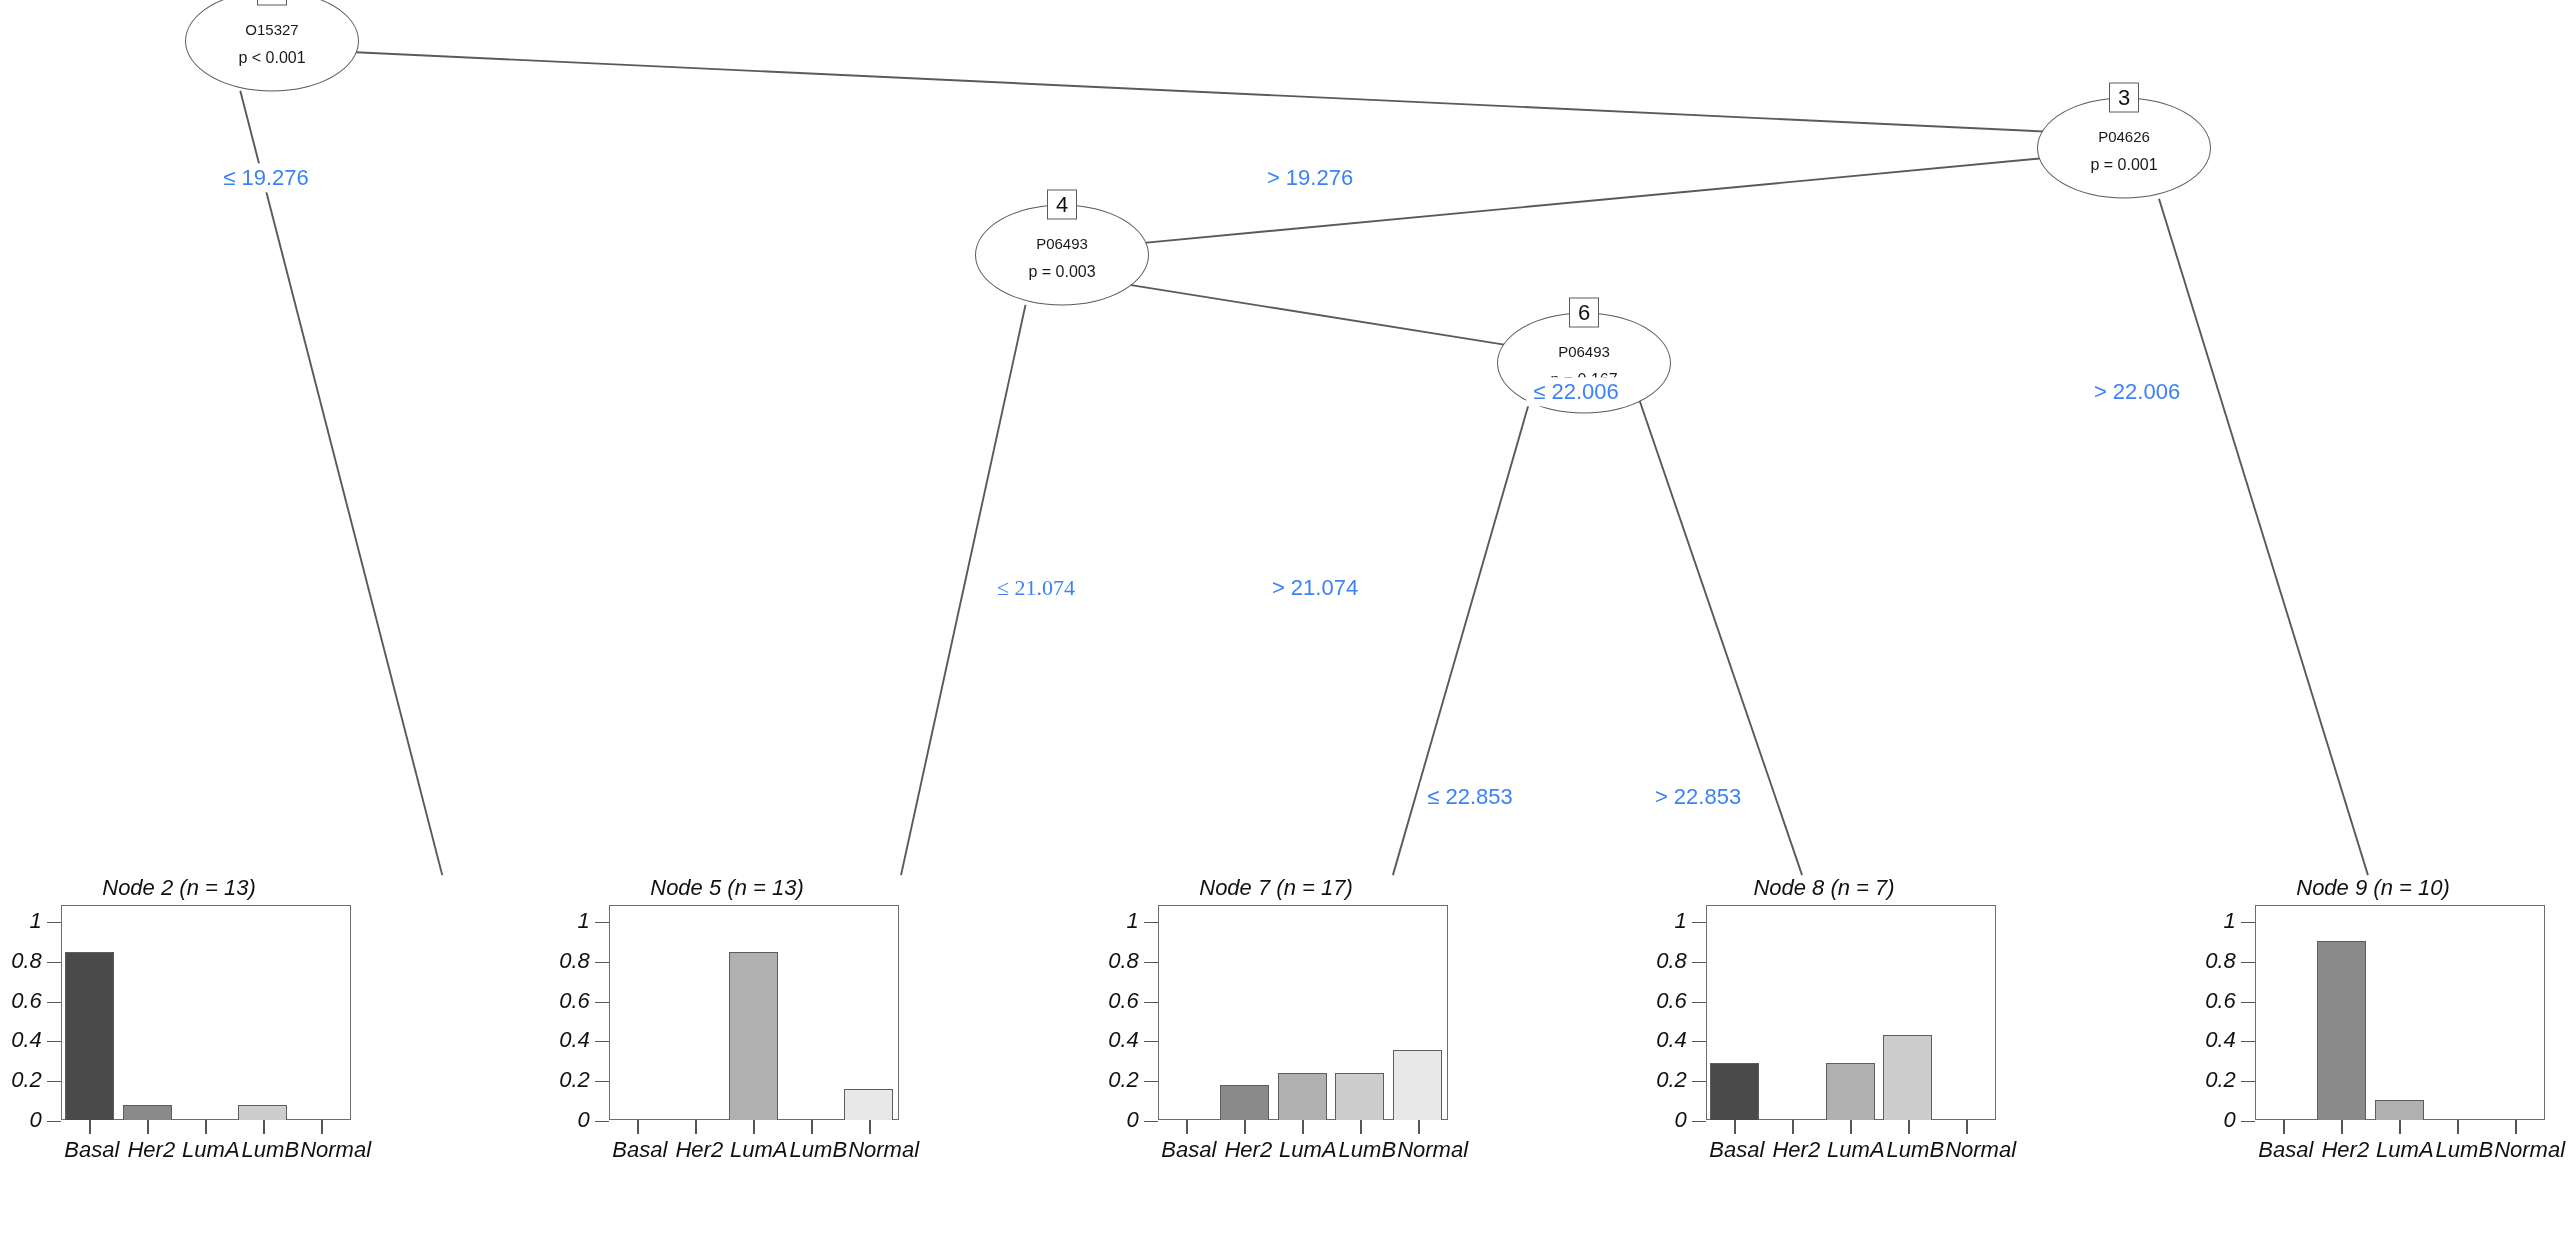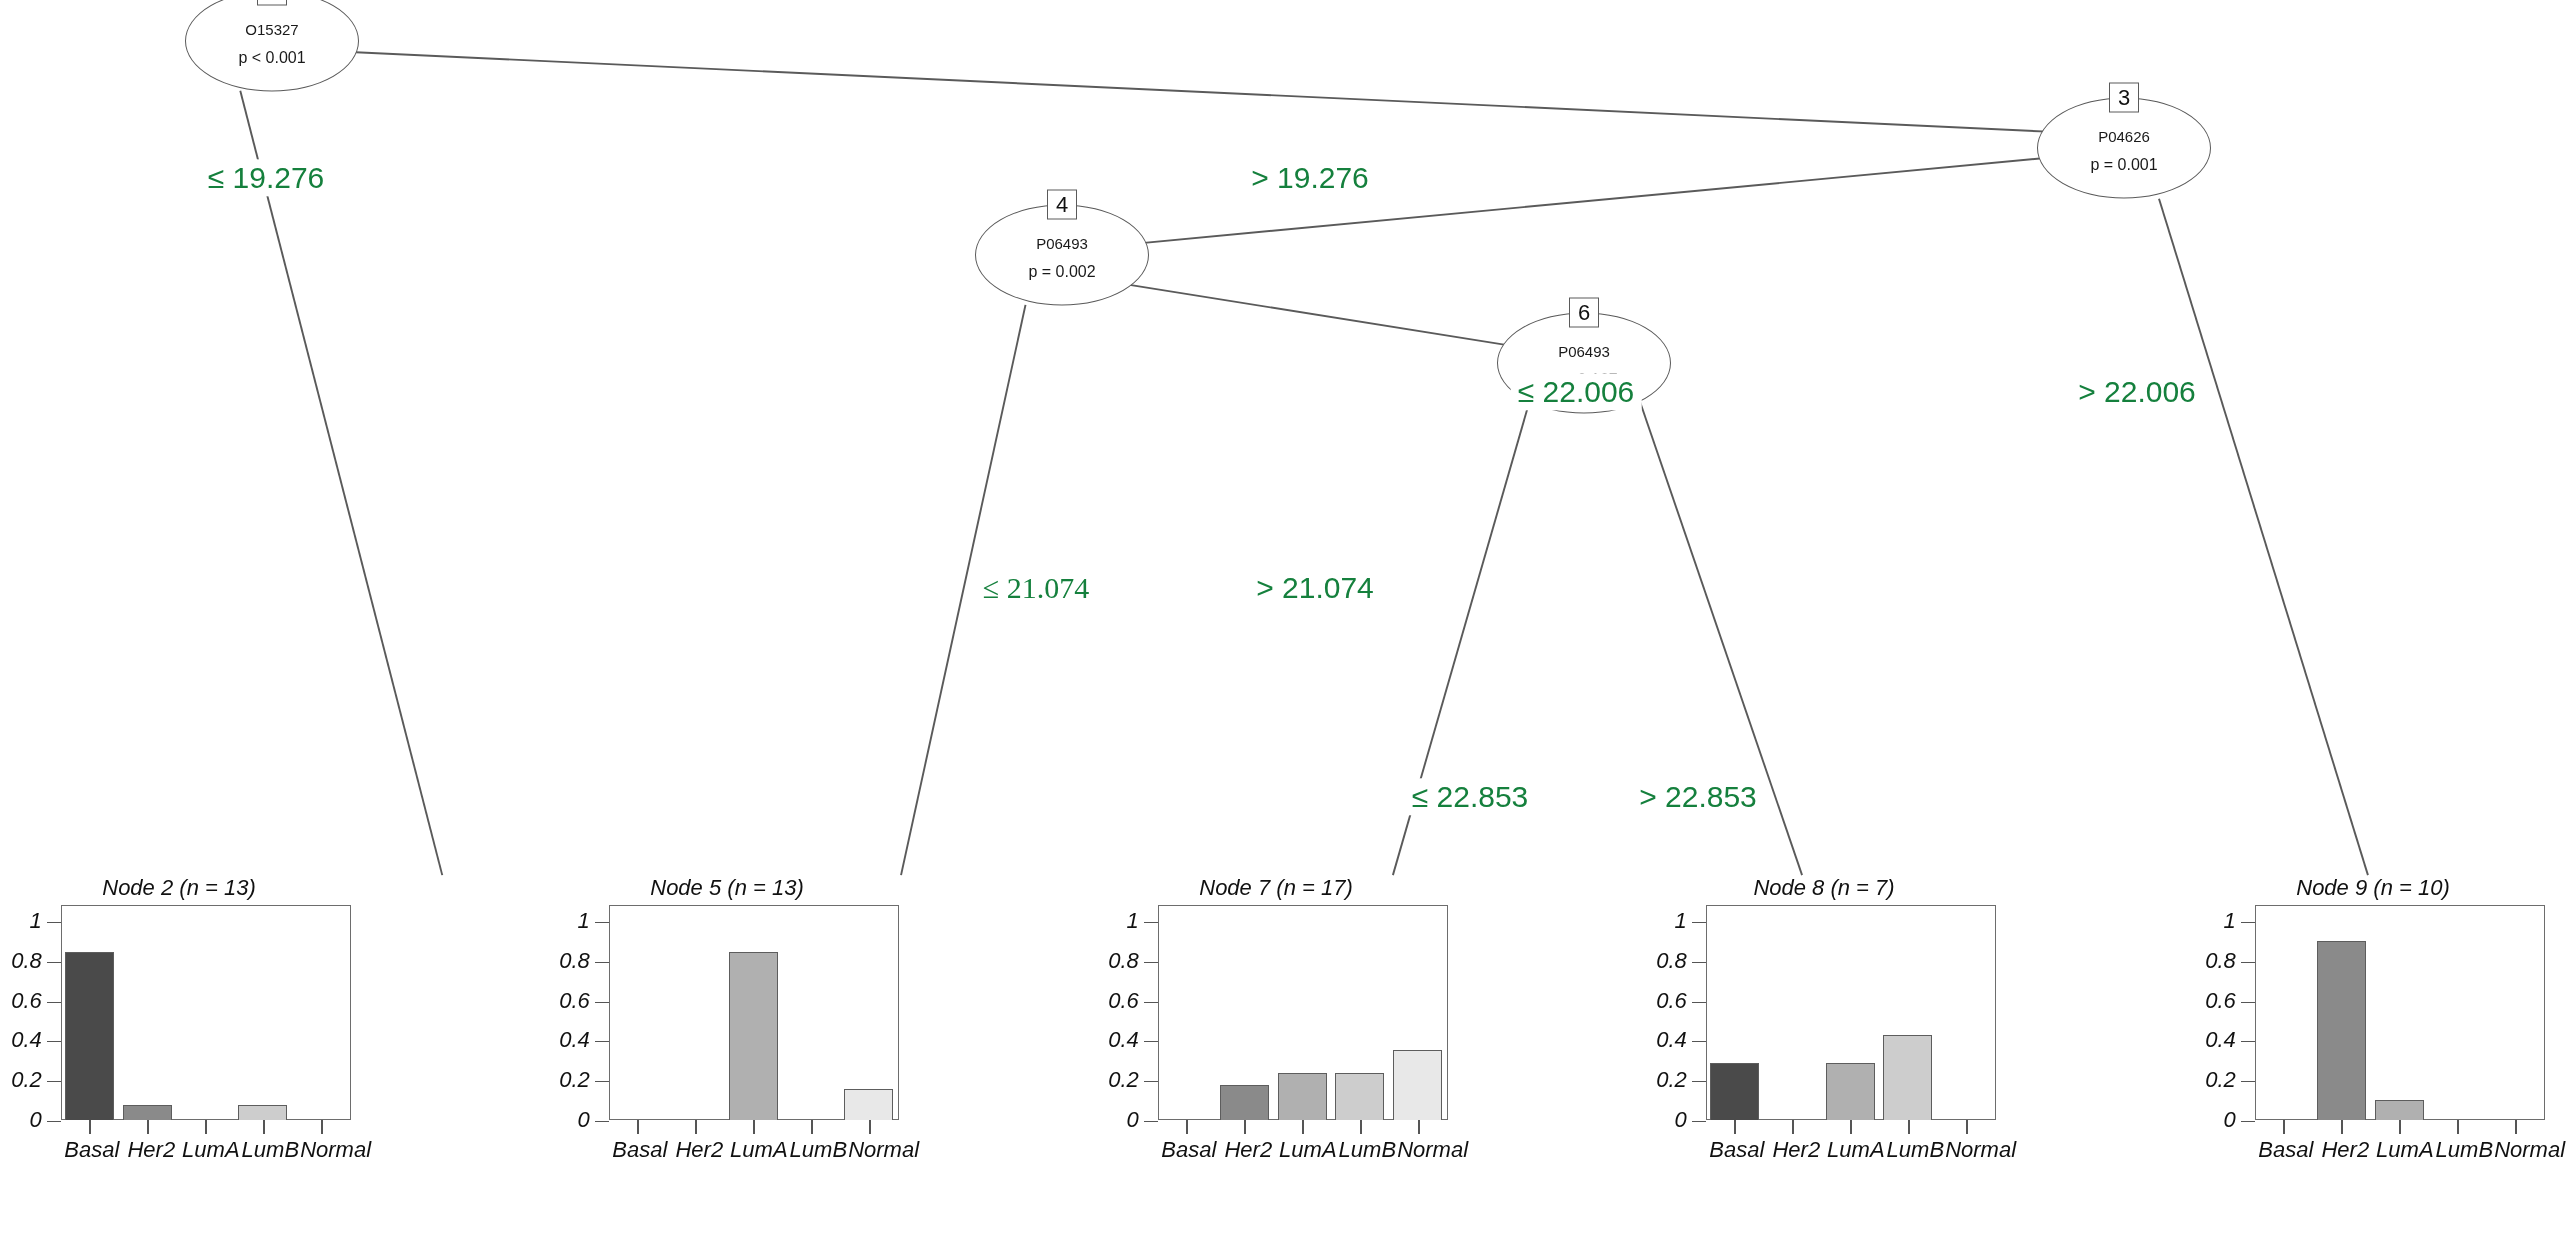--- a/index.html
+++ b/index.html
@@ -81,23 +81,23 @@
     line-height: 28px;
     white-space: nowrap;
   }
 
   
   .edge-label {
     position: absolute;
     transform: translate(-50%, -50%);
     background: #ffffff;
     padding: 1.7px 7px;
-    font-size: 30px;
+    font-size: 22px;
     white-space: nowrap;
-    color: #15803d;
+    color: #3b82f6;
   }
 
   
   .terminal {
     position: absolute;
     width: 344px;
     font-style: italic;
   }
   .terminal .term-title {
     text-align: center;
@@ -244,21 +244,21 @@
         <div class="node-body">
           <div class="node-var">P04626</div>
           <div class="node-p">p = 0.001</div>
         </div>
       </div>
       <div class="inner-node" style="left: 1062px; top: 255px;">
         <div class="ellipse"></div>
         <div class="node-id">4</div>
         <div class="node-body">
           <div class="node-var">P06493</div>
-          <div class="node-p">p = 0.002</div>
+          <div class="node-p">p = 0.003</div>
         </div>
       </div>
       <div class="inner-node" style="left: 1584px; top: 363px;">
         <div class="ellipse"></div>
         <div class="node-id">6</div>
         <div class="node-body">
           <div class="node-var">P06493</div>
           <div class="node-p">p = 0.167</div>
         </div>
       </div>

